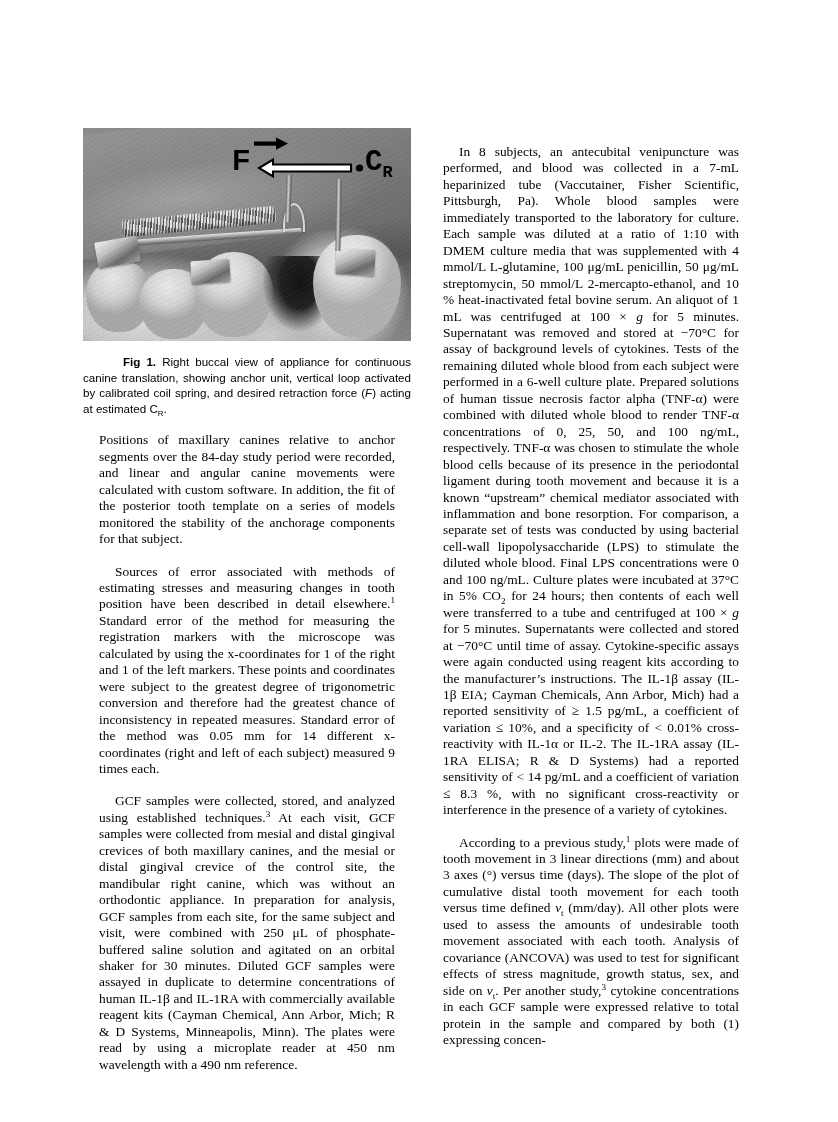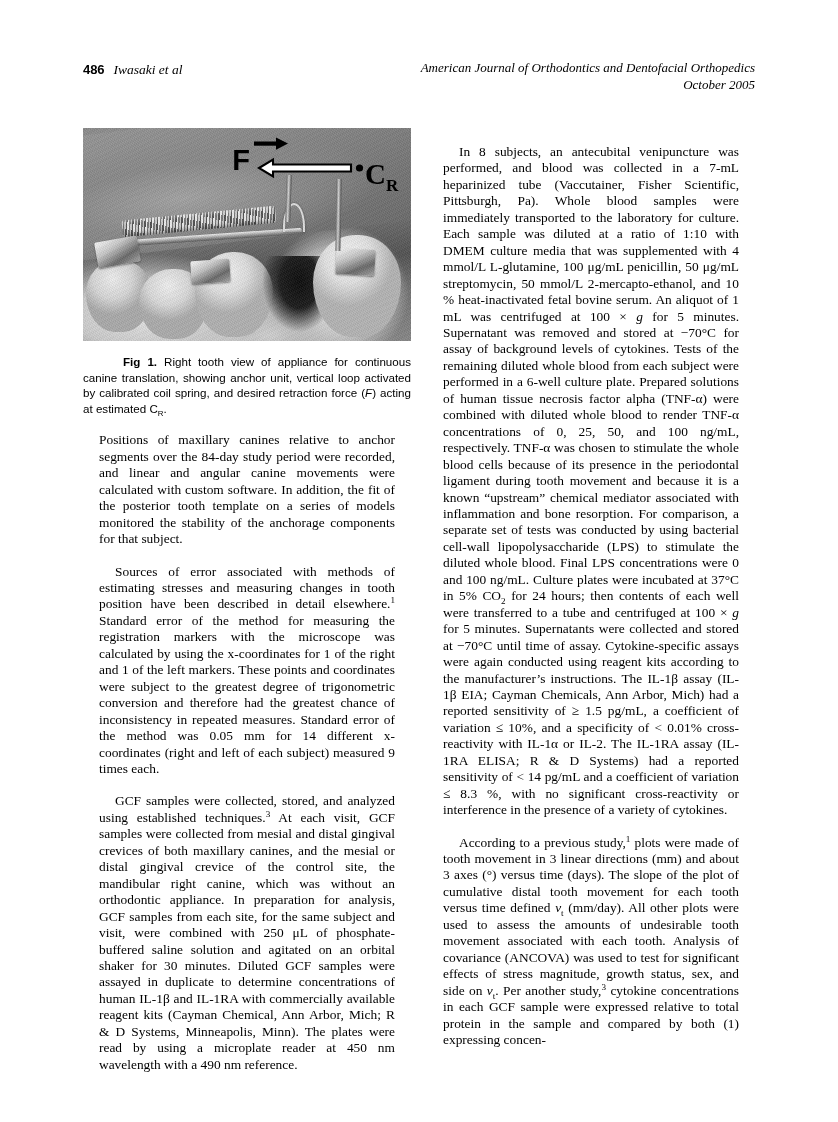--- a/index.html
+++ b/index.html
@@ -229,29 +229,20 @@
     vertical-align: sub;
     line-height: 0;
   }
   i, .ital { font-style: italic; }
 </style>
 </head>
 <body>
 
 <div class="page">
 
-  <div class="runhead">
-    <div class="runhead-left">
-      <span class="runhead-pageno">486</span><span class="runhead-authors">Iwasaki et al</span>
-    </div>
-    <div class="runhead-right">
-      <span class="runhead-journal">American Journal of Orthodontics and Dentofacial Orthopedics</span>
-      <span class="runhead-date">October 2005</span>
-    </div>
-  </div>
 
   <div class="col col-left">
 
     <div class="figure">
       <div class="figure-photo">
         <div class="photo-base"></div>
         <div class="photo-gum"></div>
         <div class="photo-tooth t1"></div>
         <div class="photo-tooth t2"></div>
         <div class="photo-tooth t3"></div>
@@ -275,26 +266,26 @@
               <polygon points="193,9.5 205,15.6 193,21.7" fill="#000"></polygon>
             </g>
 
             <g>
               <polygon points="176,40 190,31.5 190,36.5 268,36.5 268,43.5 190,43.5 190,48.5" fill="#ffffff" stroke="#000000" stroke-width="2.1" stroke-linejoin="miter"></polygon>
             </g>
 
             <circle cx="276.5" cy="40" r="3.6" fill="#000"></circle>
           </svg>
           <div style="position:absolute;left:167px;top:18px;transform:translate(-100%,0);font-family:'Liberation Sans',sans-serif;font-weight:bold;font-size:29px;line-height:29px;color:#000;">F</div>
-          <div style="position:absolute;left:282px;top:26px;font-family:Liberation Serif, serif;font-weight:bold;font-size:29px;line-height:40px;color:#000;"><span>C</span><span style="font-size:17px;vertical-align:sub;">R</span></div>
+          <div style="position:absolute;left:282px;top:18px;font-family:Liberation Mono, monospace;font-weight:bold;font-size:29px;line-height:34px;color:#000;"><span>C</span><span style="font-size:17px;vertical-align:sub;">R</span></div>
         </div>
       </div>
 
       <div class="figure-caption">
-        <span class="fig-label">Fig 1.</span><span> Right tooth view of appliance for continuous canine translation, showing anchor unit, vertical loop activated by calibrated coil spring, and desired retraction force (</span><i>F</i><span>) acting at estimated C</span><sub>R</sub><span>.</span>
+        <span class="fig-label">Fig 1.</span><span> Right buccal view of appliance for continuous canine translation, showing anchor unit, vertical loop activated by calibrated coil spring, and desired retraction force (</span><i>F</i><span>) acting at estimated C</span><sub>R</sub><span>.</span>
       </div>
     </div>
 
     <div class="body-text">
         <p><span>Positions of maxillary canines relative to anchor segments over the 84-day study period were recorded, and linear and angular canine movements were calculated with custom software. In addition, the fit of the posterior tooth template on a series of models monitored the stability of the anchorage components for that subject.</span></p>
         <p class="indent"><span>Sources of error associated with methods of estimating stresses and measuring changes in tooth position have been described in detail elsewhere.</span><sup>1</sup><span> Standard error of the method for measuring the registration markers with the microscope was calculated by using the x-coordinates for 1 of the right and 1 of the left markers. These points and coordinates were subject to the greatest degree of trigonometric conversion and therefore had the greatest chance of inconsistency in repeated measures. Standard error of the method was 0.05 mm for 14 different x-coordinates (right and left of each subject) measured 9 times each.</span></p>
         <p class="indent"><span>GCF samples were collected, stored, and analyzed using established techniques.</span><sup>3</sup><span> At each visit, GCF samples were collected from mesial and distal gingival crevices of both maxillary canines, and the mesial or distal gingival crevice of the control site, the mandibular right canine, which was without an orthodontic appliance. In preparation for analysis, GCF samples from each site, for the same subject and visit, were combined with 250 μL of phosphate-buffered saline solution and agitated on an orbital shaker for 30 minutes. Diluted GCF samples were assayed in duplicate to determine concentrations of human IL-1β and IL-1RA with commercially available reagent kits (Cayman Chemical, Ann Arbor, Mich; R &amp; D Systems, Minneapolis, Minn). The plates were read by using a microplate reader at 450 nm wavelength with a 490 nm reference.</span></p>
       </div>
   </div>
 

